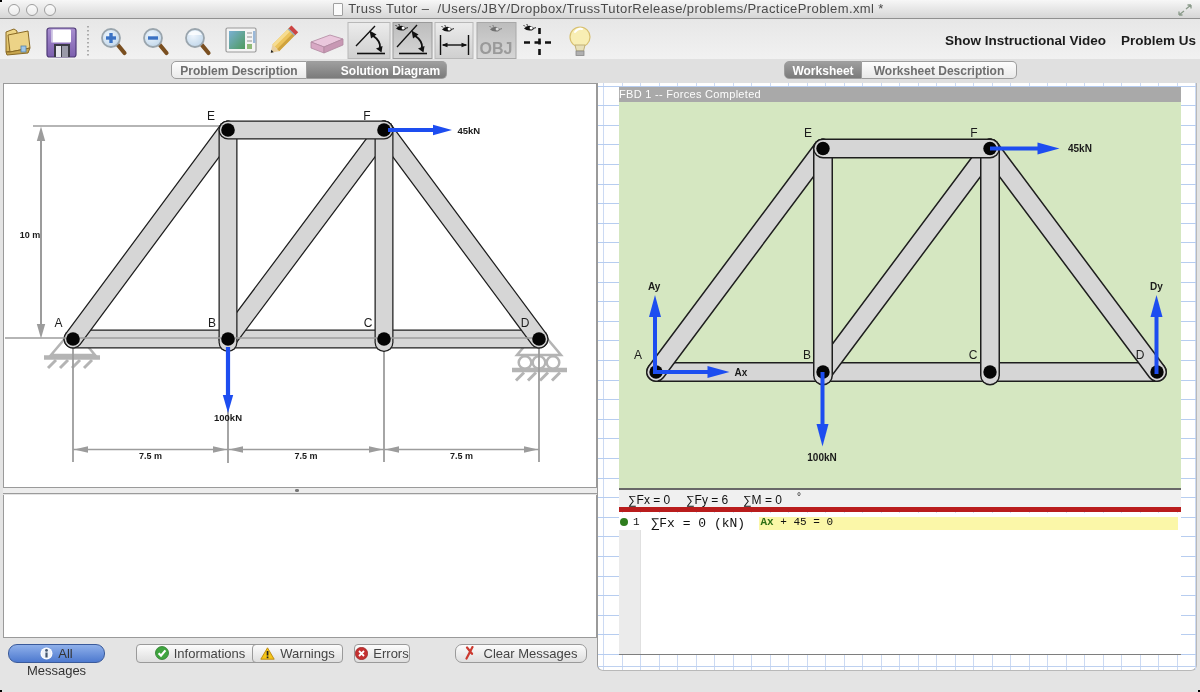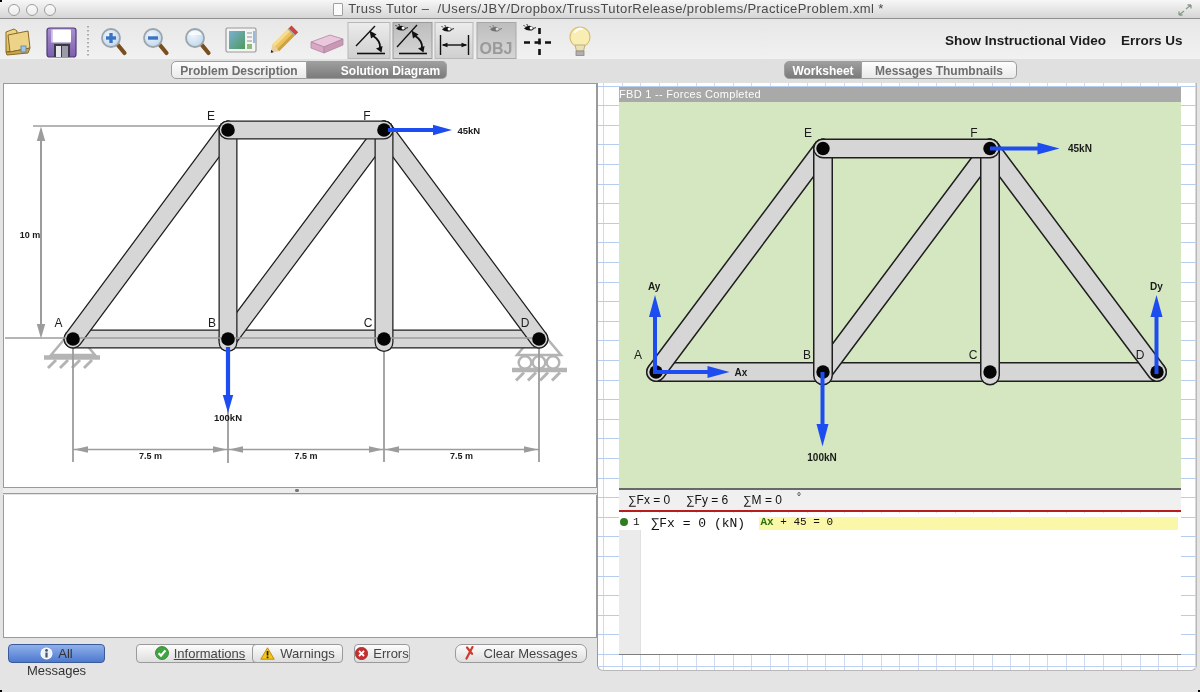--- a/index.html
+++ b/index.html
@@ -48,21 +48,21 @@
 
 
 #rightpanel { left:597px; top:83px; width:600px; height:588px; background:#fff;
   border-left:1px solid #9a9a9a; border-right:1px solid #b9b9b9;
   border-bottom:1px solid #b9b9b9; border-radius:0 0 6px 6px; }
 #fbdheader { left:619px; top:87px; width:562px; height:28px; background:#a9a9a9;
   border-bottom:1px solid #7e7e7e; color:#fdfdfd; font-size:11px; line-height:14px; }
 #fbdgreen { left:619px; top:102px; width:562px; height:386px; background:#d5e7c1; }
 #fbdsep { left:619px; top:488px; width:562px; height:2px; background:#686868; }
 #eqtoolbar { left:619px; top:490px; width:562px; height:22px; background:#f0f0f0;
-  border-bottom:2px solid #b91c1c; font-size:12px; color:#111; }
+  border-bottom:5px solid #b91c1c; font-size:12px; color:#111; }
 .eqt { top:3px; }
 #eqrow { left:619px; top:513px; width:562px; height:17px; background:#fff; }
 #eqgutter { left:619px; top:513px; width:22px; height:141px; background:#ebebeb; border-right:1px solid #e0e0e0; }
 #greendot { left:620px; top:518px; width:8px; height:8px; border-radius:50%; background:#2e7d1e; }
 #eqnum { left:633px; top:516px; font-size:11px; color:#111; font-family:"Liberation Mono",monospace; }
 #eqtext { left:651.5px; top:516px; font-size:13px; color:#111; font-family:"Liberation Mono",monospace; }
 #eqyellow { left:759px; top:516.5px; width:419px; height:13px; background:#fbf7a8; }
 #eqexpr { left:760.5px; top:516px; font-size:11px; font-family:"Liberation Mono",monospace; color:#111; }
 #eqexpr b { color:#2c6e14; }
 #pagebody { left:641px; top:530px; width:540px; height:124px; background:#fff; }
@@ -220,40 +220,40 @@
   </g>
 
   <g>
     <circle cx="580" cy="15" r="10" fill="#f8eeb4" stroke="#d8c070" stroke-width="1.2"></circle>
     <path d="M575,23 L585,23 L583.5,29 L576.5,29 Z" fill="#e8e0b8" stroke="#c0b078" stroke-width="1"></path>
     <rect x="576" y="29" width="8" height="4.5" fill="#b0b0b0" stroke="#888" stroke-width="0.8"></rect>
     <path d="M575,10 Q578,6 582,7" fill="none" stroke="#fff" stroke-width="2" stroke-linecap="round"></path>
   </g>
 </svg>
 <div class="abs ttext" style="left:945px;">Show Instructional Video</div>
-<div class="abs ttext" style="left:1121px;">Errors Us</div>
+<div class="abs ttext" style="left:1121px;">Problem Us</div>
 
 <div class="abs" id="tabrow"></div>
 <div class="abs tab first" style="left:171px; width:136px;">Problem Description</div>
 <div class="abs tab last sel" style="left:307px; width:140px;padding-left:28px;">Solution Diagram</div>
 <div class="abs tab first sel" style="left:784px; width:78px;">Worksheet</div>
-<div class="abs tab last" style="left:862px; width:155px;">Messages Thumbnails</div>
+<div class="abs tab last" style="left:862px; width:155px;">Worksheet Description</div>
 
 <div class="abs" id="leftpanel"></div>
 <div class="abs" id="divider"></div>
 <div class="abs" id="divdot"></div>
 <div class="abs" id="msgpanel"></div>
 <div class="abs" id="msgbar"></div>
-<div class="abs mbtn sel" style="left:8px; width:97px;"><svg class="mico" width="13" height="13" viewBox="0 0 13 13">
+<div class="abs mbtn sel" style="left:8px; width:97px;border-radius:9px;"><svg class="mico" width="13" height="13" viewBox="0 0 13 13">
       <circle cx="6.5" cy="6.5" r="6" fill="#fff"></circle>
       <circle cx="6.5" cy="6.5" r="5" fill="#eef2fa"></circle>
       <rect x="5.4" y="5.5" width="2.2" height="5" fill="#44566e"></rect>
       <circle cx="6.5" cy="3.4" r="1.4" fill="#44566e"></circle>
     </svg>All Messages</div>
-<div class="abs mbtn" style="left:136px; width:128px;text-decoration:underline;"><svg class="mico" width="14" height="14" viewBox="0 0 14 14">
+<div class="abs mbtn" style="left:136px; width:128px;"><svg class="mico" width="14" height="14" viewBox="0 0 14 14">
       <circle cx="7" cy="7" r="6.5" fill="#3fa53f" stroke="#2a7a2a" stroke-width="0.8"></circle>
       <path d="M3.6,7.2 L6,9.6 L10.4,4.4" fill="none" stroke="#fff" stroke-width="2.2"></path>
     </svg>Informations</div>
 <div class="abs mbtn" style="left:252px; width:91px;"><svg class="mico" width="15" height="13" viewBox="0 0 15 13">
       <path d="M7.5,0.8 L14.2,12.2 L0.8,12.2 Z" fill="#f5c518" stroke="#b8860b" stroke-width="0.9"></path>
       <rect x="6.7" y="4" width="1.7" height="4.5" fill="#222"></rect>
       <rect x="6.7" y="9.5" width="1.7" height="1.7" fill="#222"></rect>
     </svg>Warnings</div>
 <div class="abs mbtn" style="left:354px; width:56px;"><svg class="mico" width="13" height="13" viewBox="0 0 13 13">
       <circle cx="6.5" cy="6.5" r="6.2" fill="#c43030" stroke="#8e1f1f" stroke-width="0.6"></circle>

